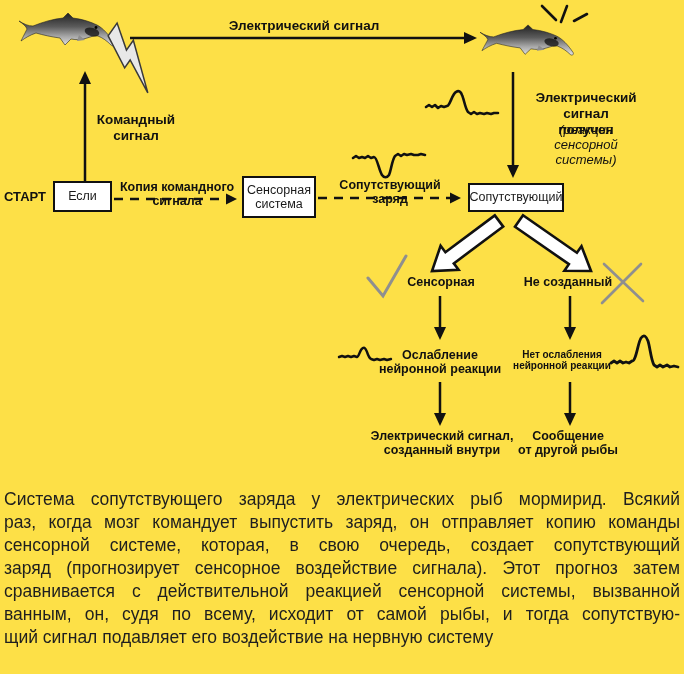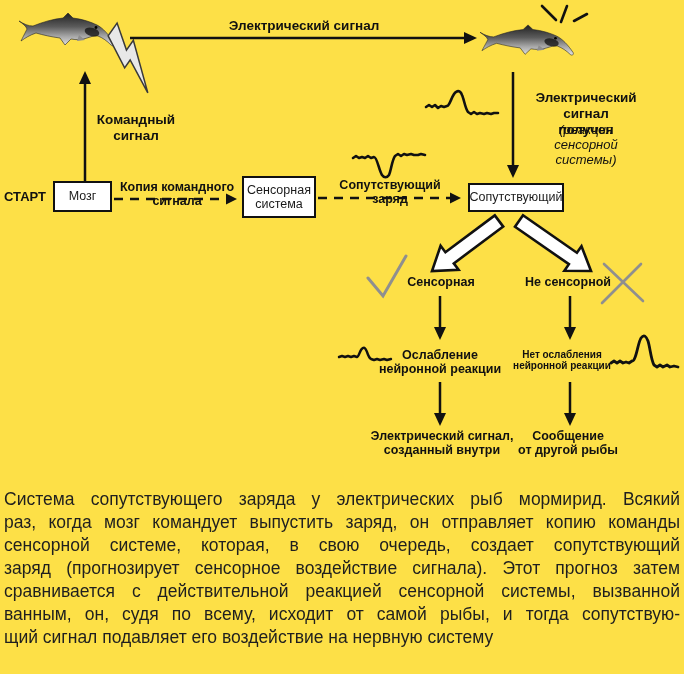--- a/index.html
+++ b/index.html
@@ -28,40 +28,40 @@
 сигнал</div>
 
   <div class="lbl" style="left:586px;top:90px;font-size:13.5px;line-height:1.18;">Электрический
 сигнал получен</div>
   <div class="lbl reg" style="left:586px;top:123px;font-size:13px;line-height:1.15;font-style:italic;">(реакция сенсорной
 системы)</div>
 
   <div class="lbl" style="left:25px;top:190px;">СТАРТ</div>
 
   <div class="box" style="left:53px;top:181px;width:55px;height:27px;">
-    <span>Мозг</span>
+    <span>Если</span>
   </div>
 
   <div class="lbl" style="left:177px;top:181px;font-size:12.5px;line-height:1.1;">Копия командного
 сигнала</div>
 
   <div class="box" style="left:242px;top:176px;width:70px;height:38px;">
     <span>Сенсорная
 система</span>
   </div>
 
   <div class="lbl" style="left:390px;top:179px;font-size:12.5px;line-height:1.1;">Сопутствующий
 заряд</div>
 
   <div class="box" style="left:468px;top:183px;width:92px;height:25px;">
     <span>Сопутствующий</span>
   </div>
 
   <div class="lbl" style="left:441px;top:276px;font-size:12.5px;">Сенсорная</div>
-  <div class="lbl" style="left:568px;top:276px;font-size:12.5px;">Не сенсорной</div>
+  <div class="lbl" style="left:568px;top:276px;font-size:12.5px;">Не созданный</div>
 
   <div class="lbl" style="left:440px;top:349px;font-size:12.5px;line-height:1.1;">Ослабление
 нейронной реакции</div>
   <div class="lbl" style="left:562px;top:349px;font-size:10px;line-height:1.1;">Нет ослабления
 нейронной реакции</div>
 
   <div class="lbl" style="left:442px;top:429px;font-size:12.5px;line-height:1.15;">Электрический сигнал,
 созданный внутри</div>
   <div class="lbl" style="left:568px;top:429px;font-size:12.5px;line-height:1.15;">Сообщение
 от другой рыбы</div>

